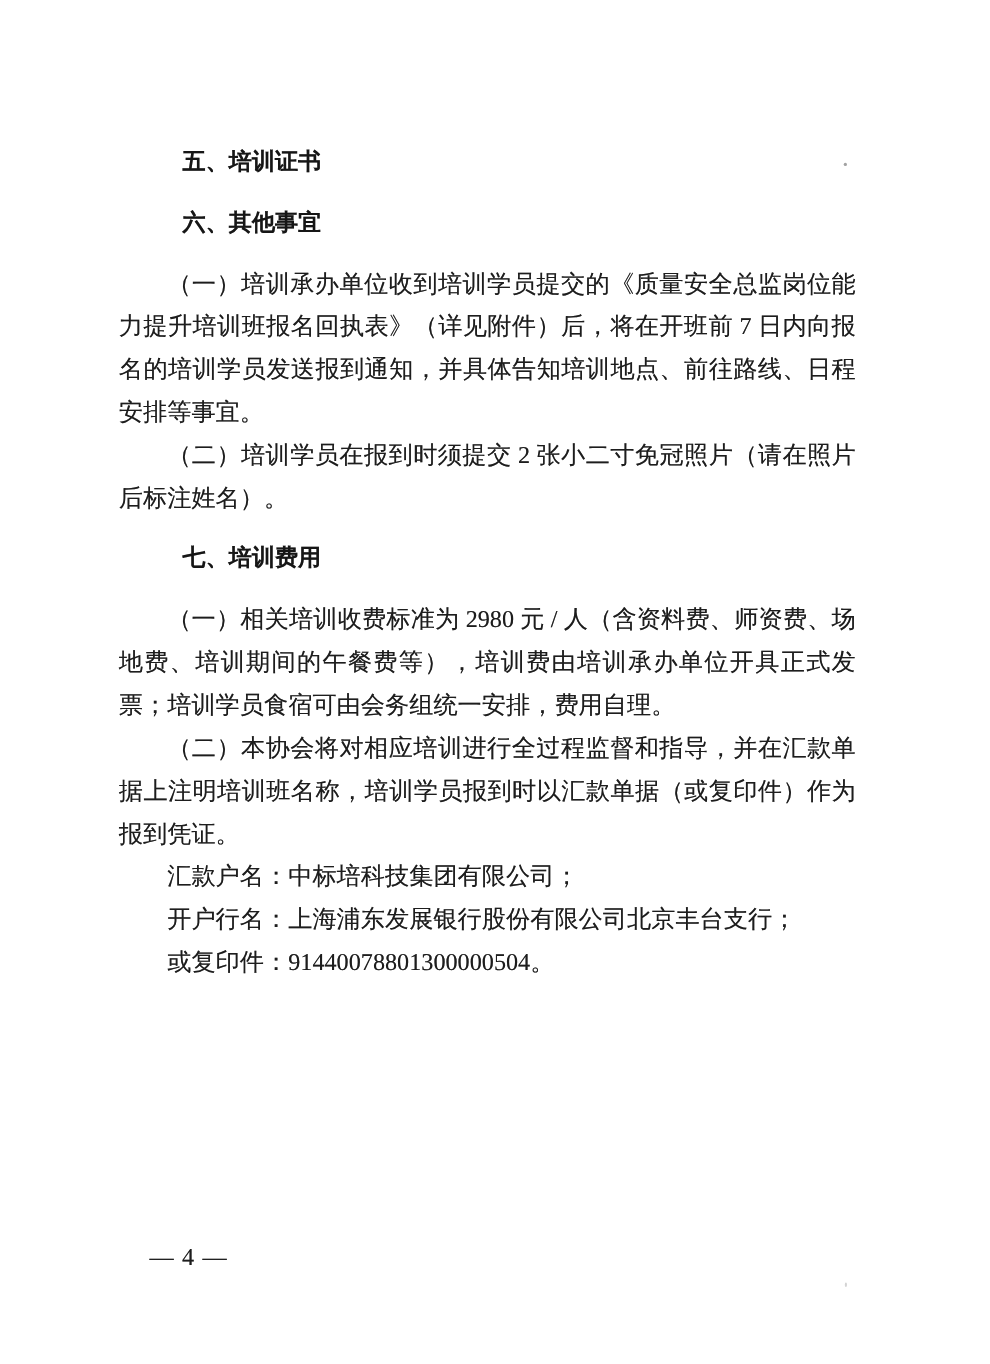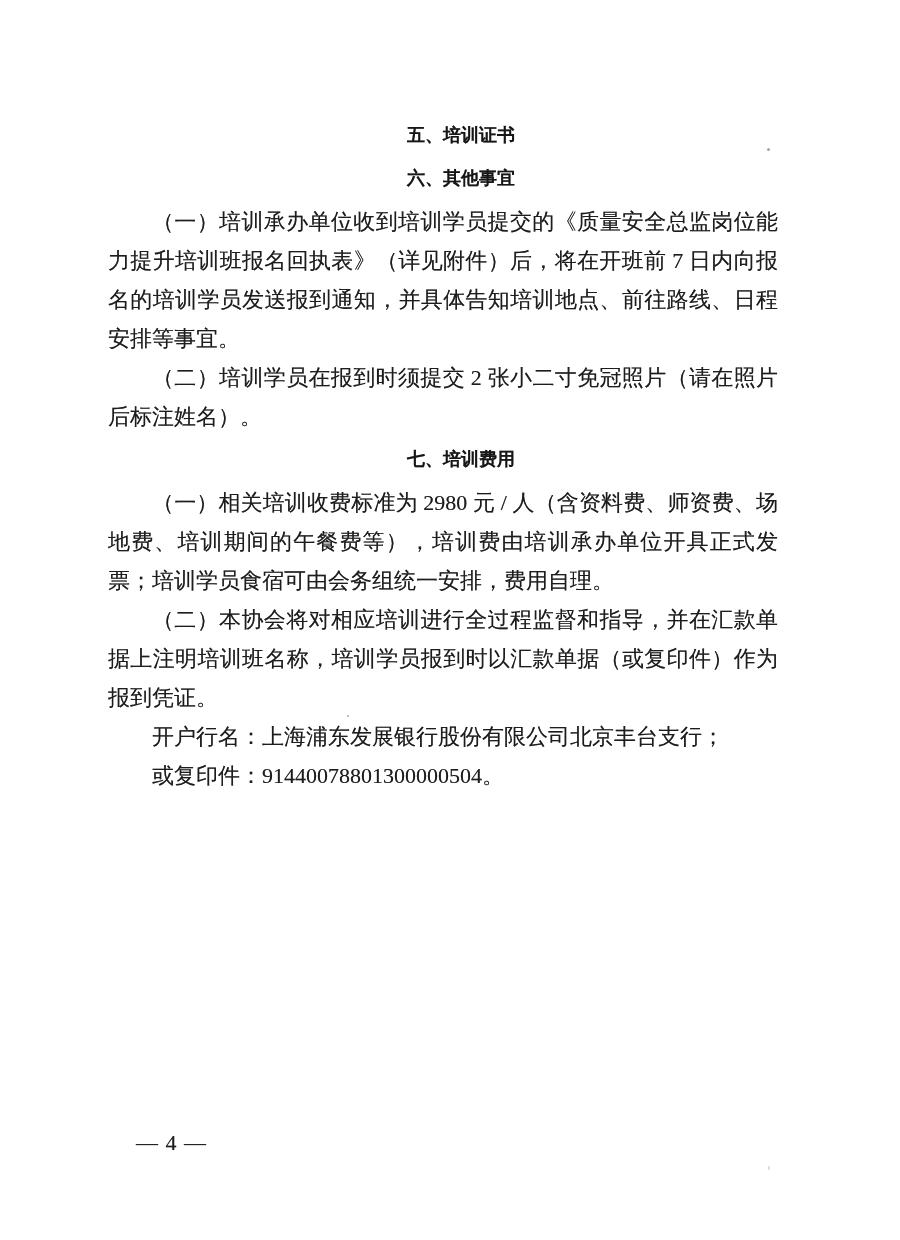--- a/index.html
+++ b/index.html
@@ -23,28 +23,28 @@
     position: absolute;
     left: 108px;
     top: 112px;
     width: 670px;
     color: #1d1d1d;
     font-size: 22px;
     line-height: 39px;
     text-shadow: 0 0 0.4px rgba(30,30,30,0.55);
   }
   .content h3 {
-    margin: 4px;
+    margin: 16px;
     padding: 0;
     font-family: "Liberation Sans", "DejaVu Sans", sans-serif;
-    font-size: 18px;
+    font-size: 21px;
     font-weight: 700;
     line-height: 39px;
     text-indent: 2em;
-    text-align: center;
+    text-align: left;
     color: #161616;
   }
   .content p {
     margin: 0;
     padding: 0;
     text-indent: 2em;
     text-align: justify;
     text-justify: inter-ideograph;
   }
   .content p.bank-line {
@@ -86,20 +86,21 @@
 
     <p>（二）培训学员在报到时须提交 2 张小二寸免冠照片（请在照片后标注姓名）。</p>
 
 
     <h3>七、培训费用</h3>
 
     <p>（一）相关培训收费标准为 2980 元 / 人（含资料费、师资费、场地费、培训期间的午餐费等），培训费由培训承办单位开具正式发票；培训学员食宿可由会务组统一安排，费用自理。</p>
 
     <p>（二）本协会将对相应培训进行全过程监督和指导，并在汇款单据上注明培训班名称，培训学员报到时以汇款单据（或复印件）作为报到凭证。</p>
 
+    <p class="bank-line">汇款户名：中标培科技集团有限公司；</p>
 
     <p class="bank-line">开户行名：上海浦东发展银行股份有限公司北京丰台支行；</p>
 
     <p class="bank-line">或复印件：91440078801300000504。</p>
 
   </div>
 
   <div class="footer">— 4 —</div>
 
   <div class="speck s1"></div>

